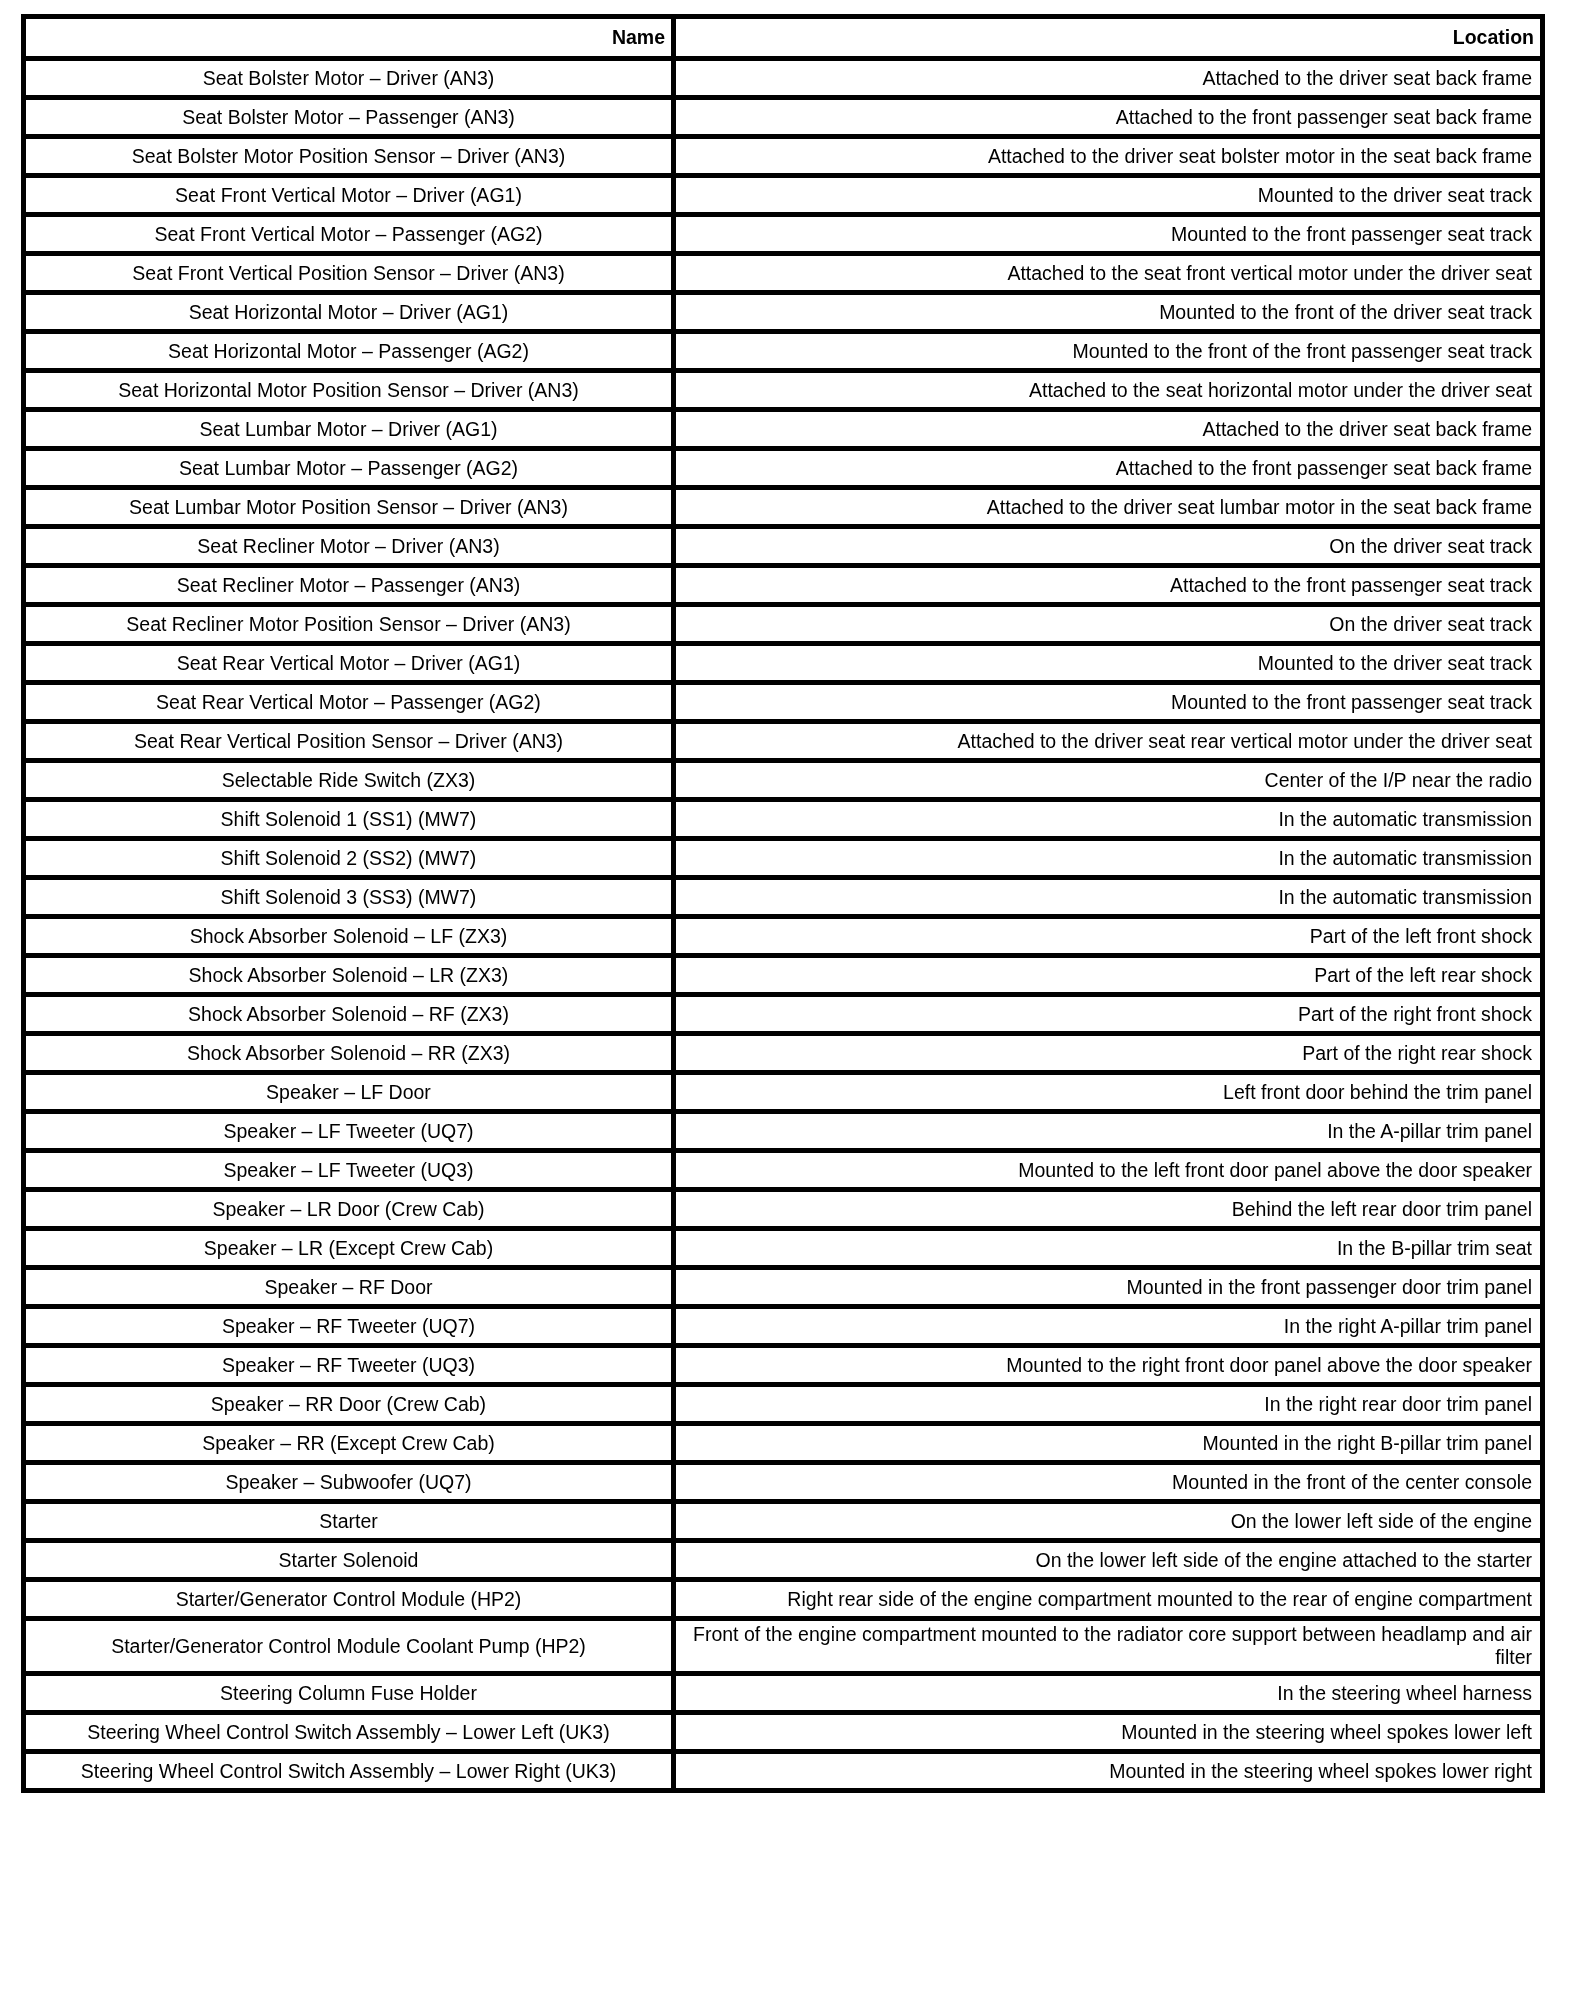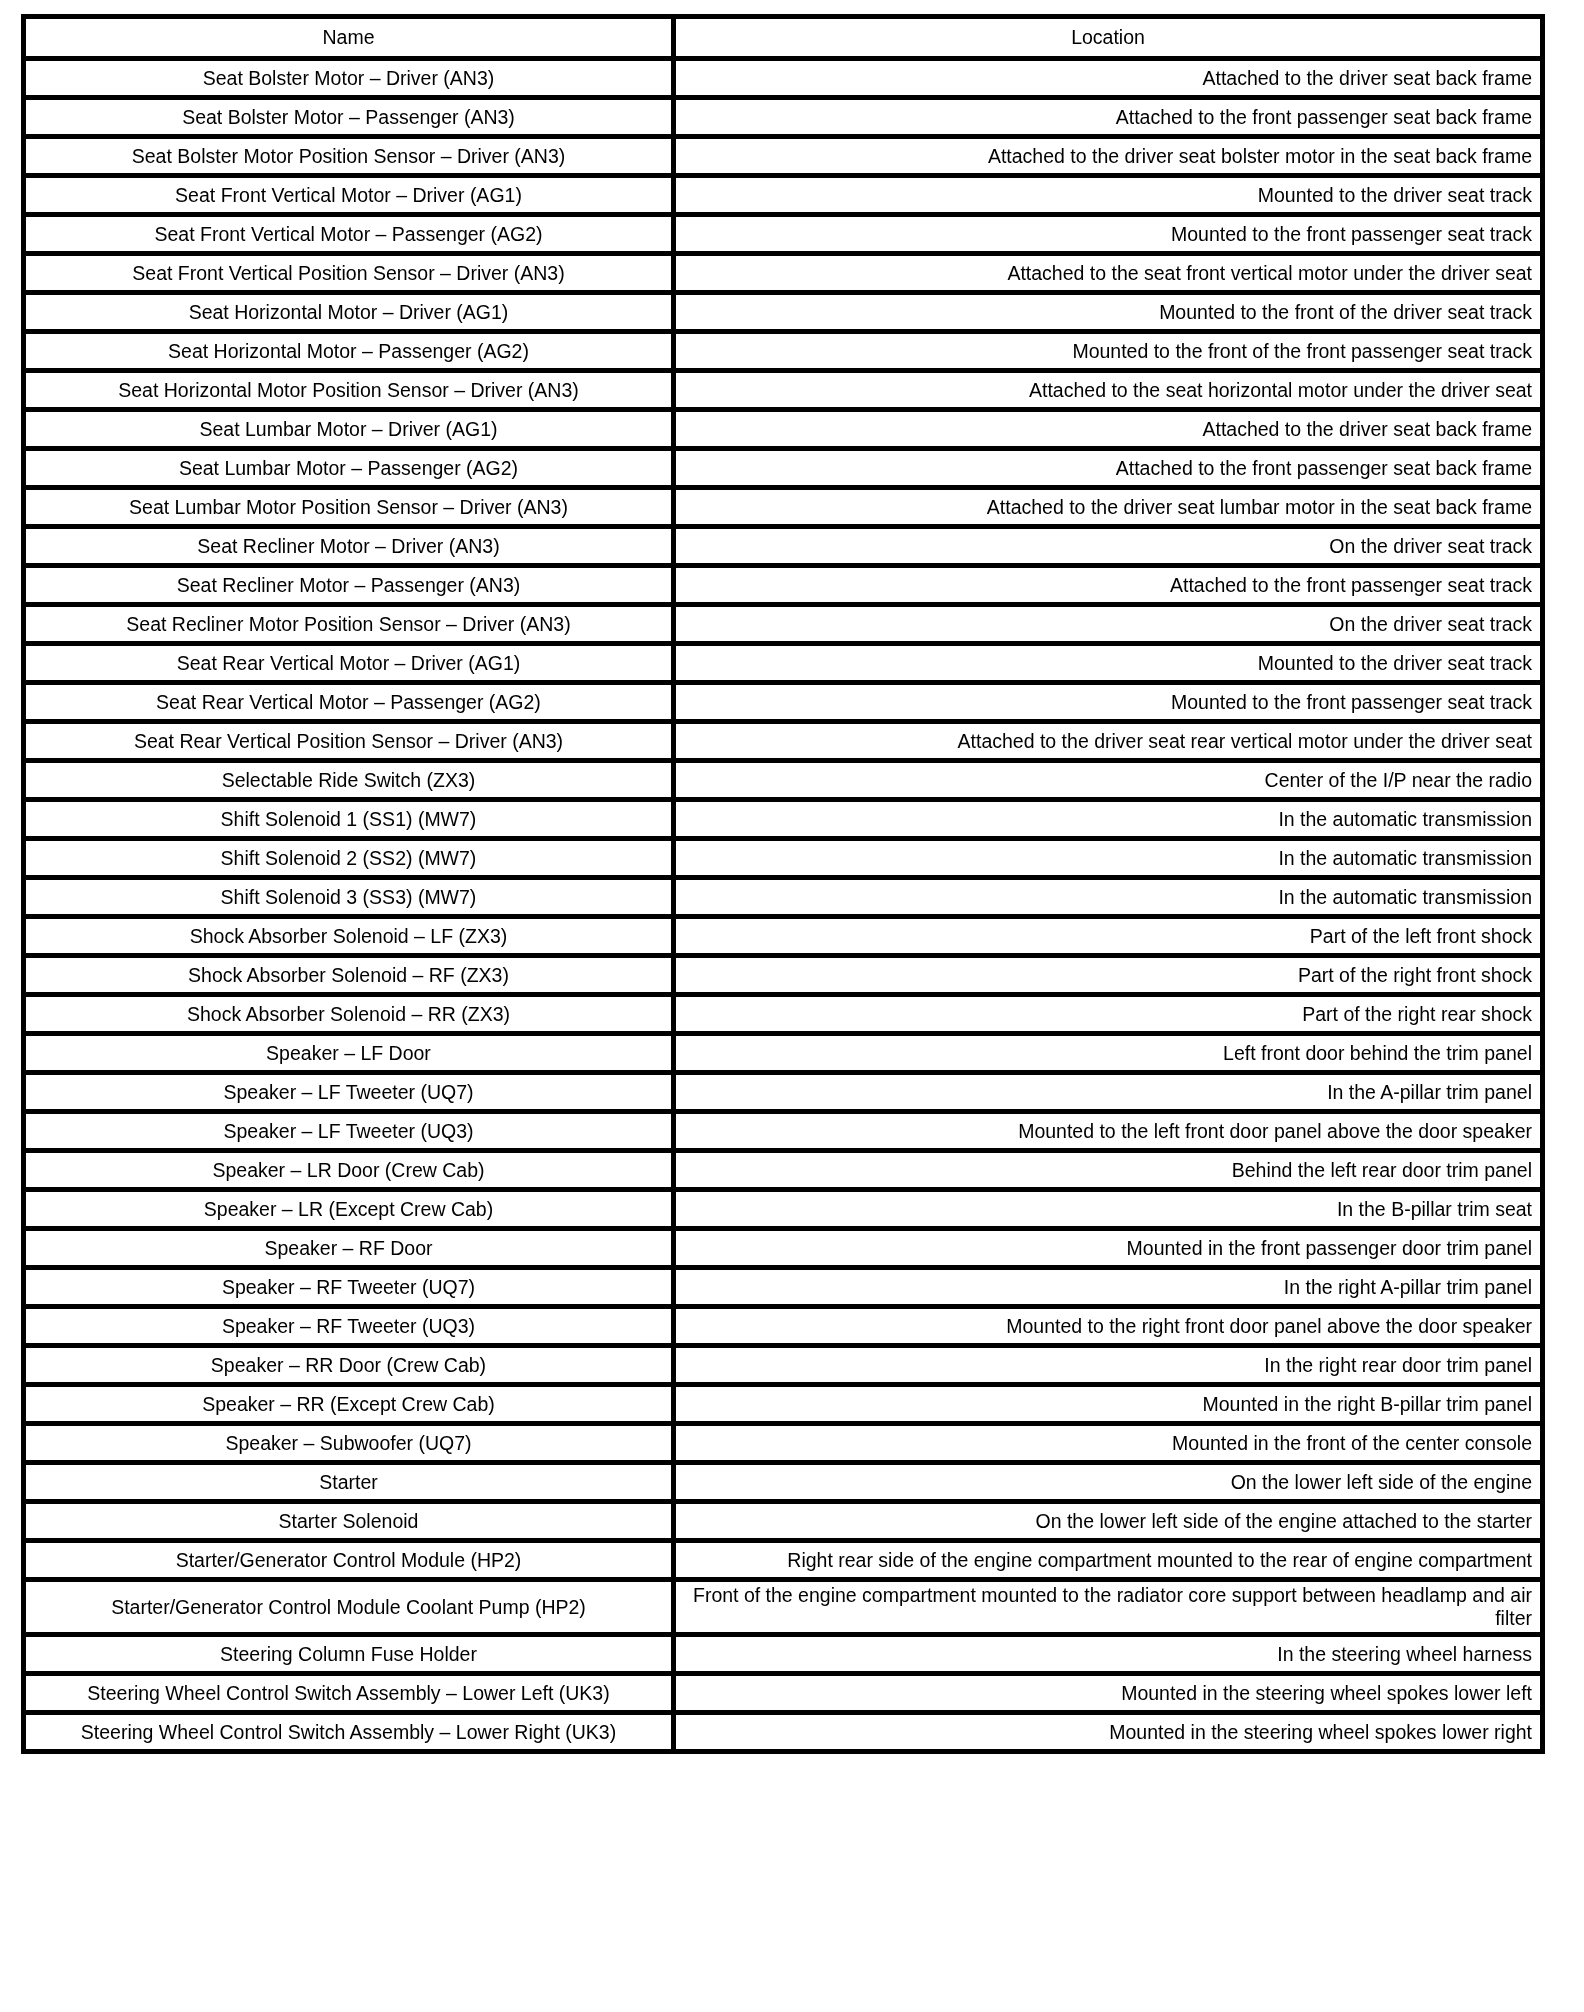--- a/index.html
+++ b/index.html
@@ -26,22 +26,22 @@
   col.loc-col   { width: 869px; }
   table.component-table th,
   table.component-table td {
     border: 5px solid #000000;
     font-size: 19.5px;
     line-height: 23px;
     vertical-align: middle;
     word-wrap: break-word;
   }
   table.component-table th {
-    font-weight: normal;
-    text-align: center;
+    font-weight: bold;
+    text-align: right;
     height: 33px;
     padding: 2px 6px;
   }
   td.name-cell {
     text-align: center;
     height: 30px;
     padding: 2px 10px;
     margin-top: 28px;
   }
   td.loc-cell {
@@ -152,20 +152,24 @@
         </tr>
         <tr>
           <td class="name-cell">Shift Solenoid 3 (SS3) (MW7)</td>
           <td class="loc-cell">In the automatic transmission</td>
         </tr>
         <tr>
           <td class="name-cell">Shock Absorber Solenoid – LF (ZX3)</td>
           <td class="loc-cell">Part of the left front shock</td>
         </tr>
         <tr>
+          <td class="name-cell">Shock Absorber Solenoid – LR (ZX3)</td>
+          <td class="loc-cell">Part of the left rear shock</td>
+        </tr>
+        <tr>
           <td class="name-cell">Shock Absorber Solenoid – RF (ZX3)</td>
           <td class="loc-cell">Part of the right front shock</td>
         </tr>
         <tr>
           <td class="name-cell">Shock Absorber Solenoid – RR (ZX3)</td>
           <td class="loc-cell">Part of the right rear shock</td>
         </tr>
         <tr>
           <td class="name-cell">Speaker – LF Door</td>
           <td class="loc-cell">Left front door behind the trim panel</td>

